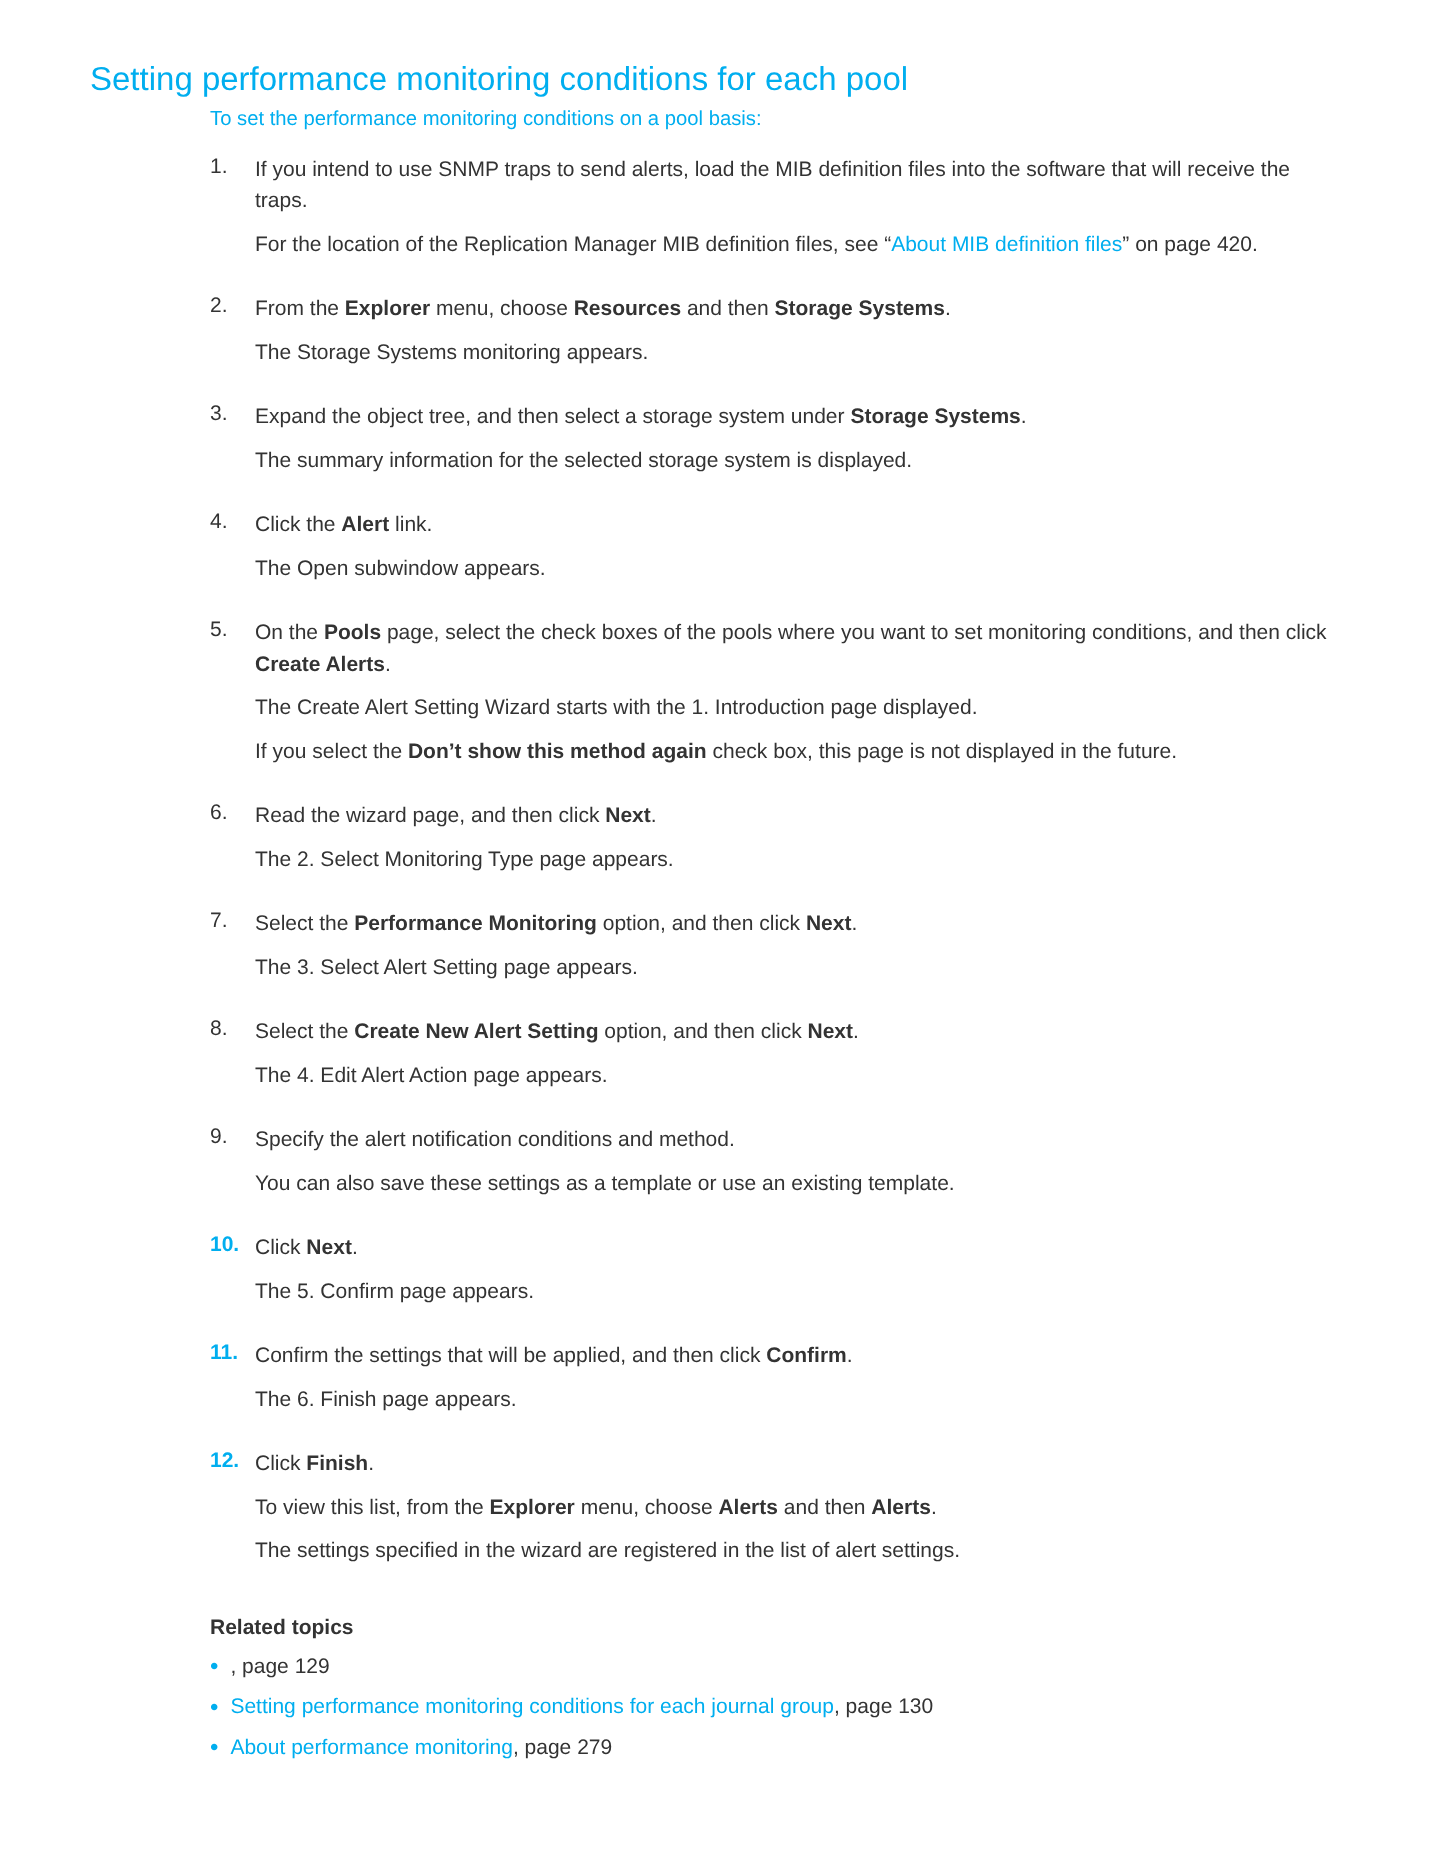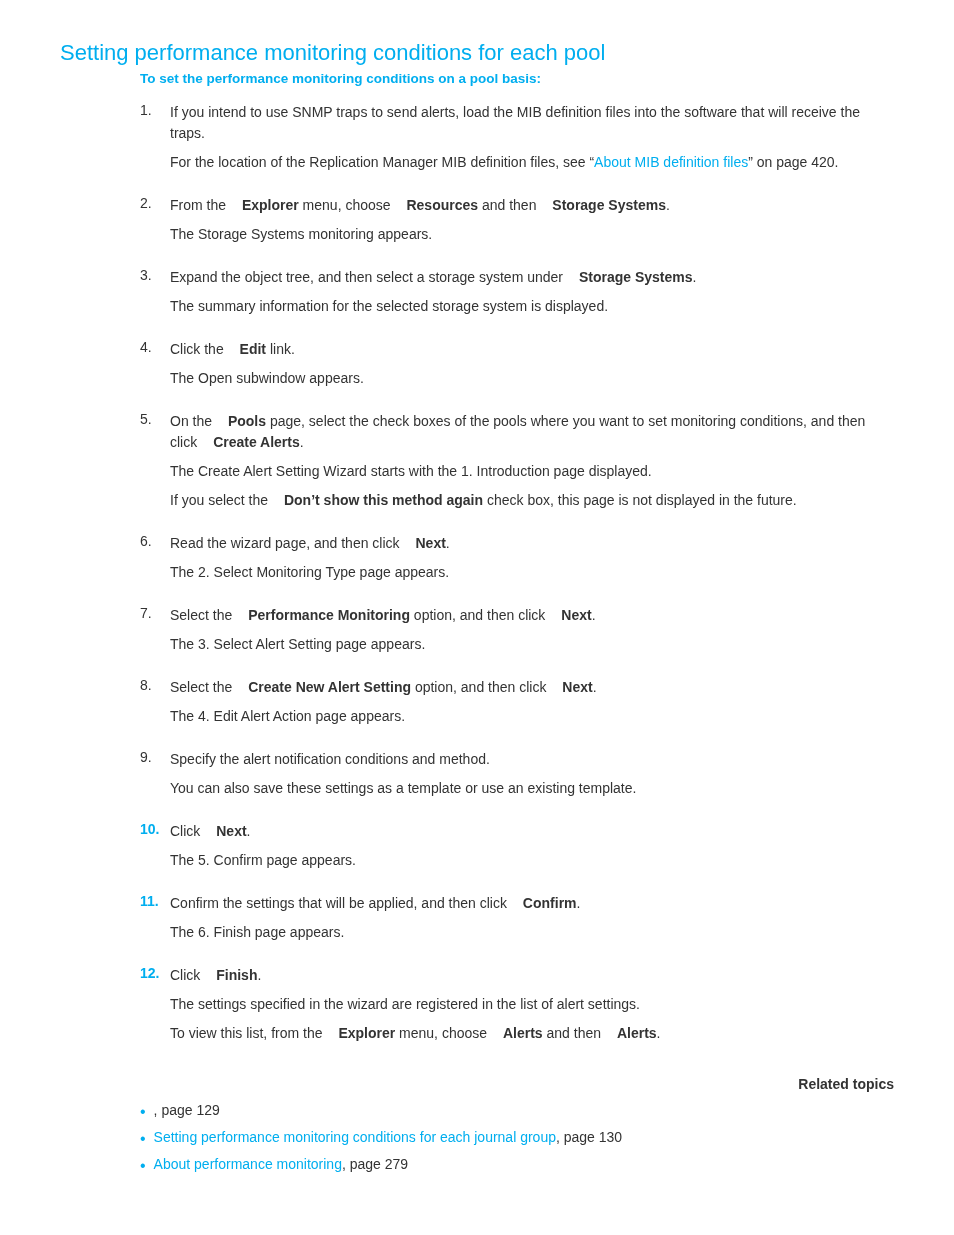--- a/index.html
+++ b/index.html
@@ -14,21 +14,21 @@
     }
     .page-title {
       color: #00AEEF;
       font-size: 22px;
       font-weight: normal;
       margin-bottom: 5px;
       border-bottom: none;
     }
     .subtitle {
       color: #00AEEF;
-      font-weight: bold;
+      font-weight: normal;
       font-size: 13.5px;
       margin-bottom: 16px;
       margin-left: 80px;
     }
     .steps-container {
       margin-left: 80px;
     }
     .step {
       display: flex;
       margin-bottom: 14px;
@@ -57,26 +57,24 @@
       margin-top: 6px;
       line-height: 1.5;
       color: #333;
     }
     .link-text {
       color: #00AEEF;
       text-decoration: none;
     }
     .bold-text {
       font-weight: bold;
-      margin-left: 12px;
     }
     .related-topics {
       margin-left: 80px;
       margin-top: 24px;
-      text-align: right;
     }
     .related-topics .related-title {
       font-weight: bold;
       font-size: 14px;
       margin-bottom: 10px;
     }
     .related-topics ul {
       list-style: none;
       padding: 0;
     }
@@ -126,21 +124,21 @@
     <span class="step-number">3.</span>
     <div class="step-content">
       <p>Expand the object tree, and then select a storage system under <span class="bold-text">Storage Systems</span>.</p>
       <p class="sub-note">The summary information for the selected storage system is displayed.</p>
     </div>
   </div>
 
   <div class="step">
     <span class="step-number">4.</span>
     <div class="step-content">
-      <p>Click the <span class="bold-text">Edit</span> link.</p>
+      <p>Click the <span class="bold-text">Alert</span> link.</p>
       <p class="sub-note">The Open subwindow appears.</p>
     </div>
   </div>
 
   <div class="step">
     <span class="step-number">5.</span>
     <div class="step-content">
       <p>On the <span class="bold-text">Pools</span> page, select the check boxes of the pools where you want to set monitoring conditions, and then click <span class="bold-text">Create Alerts</span>.</p>
       <p class="sub-note">The Create Alert Setting Wizard starts with the 1. Introduction page displayed.</p>
       <p class="sub-note">If you select the <span class="bold-text">Don’t show this method again</span> check box, this page is not displayed in the future.</p>
@@ -192,22 +190,22 @@
     <div class="step-content">
       <p>Confirm the settings that will be applied, and then click <span class="bold-text">Confirm</span>.</p>
       <p class="sub-note">The 6. Finish page appears.</p>
     </div>
   </div>
 
   <div class="step">
     <span class="step-number bold-num">12.</span>
     <div class="step-content">
       <p>Click <span class="bold-text">Finish</span>.</p>
+      <p class="sub-note">To view this list, from the <span class="bold-text">Explorer</span> menu, choose <span class="bold-text">Alerts</span> and then <span class="bold-text">Alerts</span>.</p>
       <p class="sub-note">The settings specified in the wizard are registered in the list of alert settings.</p>
-      <p class="sub-note">To view this list, from the <span class="bold-text">Explorer</span> menu, choose <span class="bold-text">Alerts</span> and then <span class="bold-text">Alerts</span>.</p>
     </div>
   </div>
 
 </div>
 
 <div class="related-topics">
   <div class="related-title">Related topics</div>
   <ul>
     <li>
         <span>, page 129</span>

